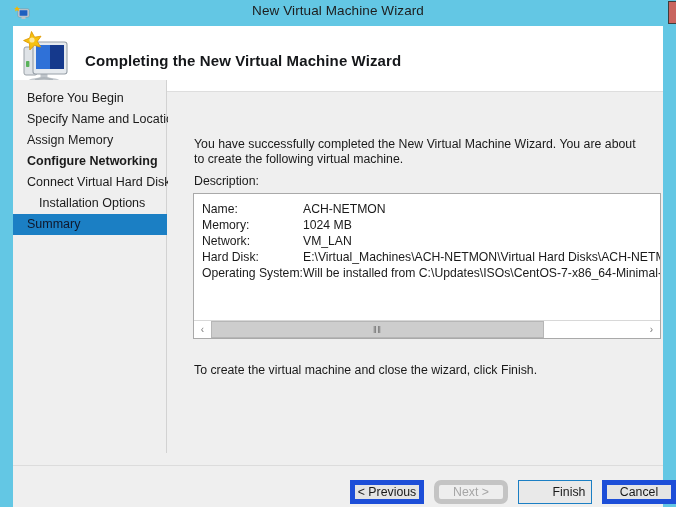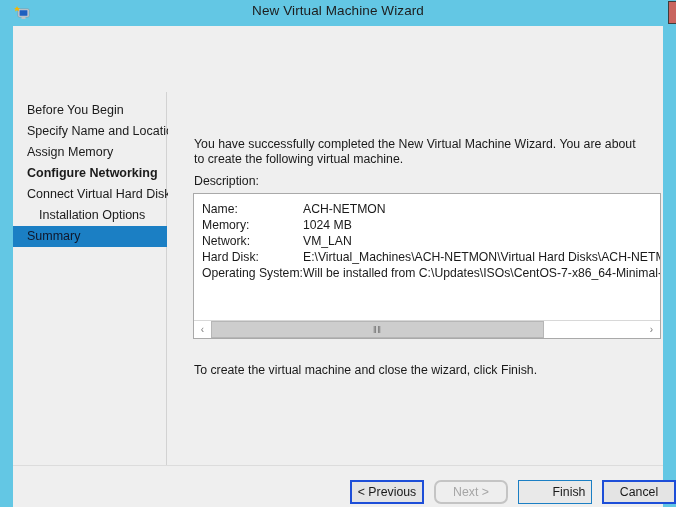--- a/index.html
+++ b/index.html
@@ -94,21 +94,21 @@
     left: 72px; top: 26px;
     font-size: 15px;
     font-weight: bold;
     color: #15171a;
     letter-spacing: 0.1px;
   }
 
   
   #sidebar {
     position: absolute;
-    left: 0; top: 66px;
+    left: 0; top: 54px;
     width: 154px;
     height: 373px;
     background: #efefef;
     border-right: 1px solid #d2d2d2;
     box-sizing: border-box;
   }
   .nav-item {
     position: absolute;
     left: 0;
     width: 154px;
@@ -249,21 +249,21 @@
     background: #efefef;
     border-top: 1px solid #dcdcdc;
     box-sizing: border-box;
   }
   .dlg-button {
     position: absolute;
     top: 14px;
     width: 74px;
     height: 24px;
     background: #e4e4e4;
-    border: 2px solid #1d4ed8;
+    border: 5px solid #1d4ed8;
     box-sizing: border-box;
     font-family: "Liberation Sans", sans-serif;
     font-size: 12.3px;
     color: #1a1a1a;
     display: flex;
     align-items: center;
     justify-content: center;
     cursor: pointer;
   }
   .dlg-button.disabled {
@@ -295,20 +295,38 @@
         <rect x="7.5" y="12" width="4" height="2" fill="#b9c1c8"></rect>
         <path d="M3 1 L4 3 L6 3 L4.5 4.4 L5.2 6.4 L3 5.2 L0.9 6.4 L1.6 4.4 L0.1 3 L2 3 Z" fill="#f2b705"></path>
       </svg>
     </span>
     <div id="title-text">New Virtual Machine Wizard</div>
     <div id="close-button">x</div>
   </div>
 
   <div id="client">
 
+    <div id="header-band">
+      <span id="wizard-icon">
+        <svg width="58" height="56" viewBox="0 0 58 56">
+          <ellipse cx="29" cy="50" rx="16" ry="3.6" fill="#c7ccd1"></ellipse>
+          <rect x="25.5" y="40" width="7" height="8" fill="#bfc5cb"></rect>
+          <path d="M20 48 Q29 44 38 48 L38 50 Q29 46.5 20 50 Z" fill="#aeb5bb"></path>
+          <rect x="9" y="16" width="13" height="28" rx="2" fill="#dfe3e7" stroke="#9aa1a8" stroke-width="1"></rect>
+          <rect x="11" y="30" width="3.4" height="6" rx="0.8" fill="#5bb35b"></rect>
+          <rect x="18" y="11" width="34" height="32" rx="2.5" fill="#e6eaee" stroke="#97a0a8" stroke-width="1.1"></rect>
+          <rect x="21" y="14" width="28" height="24" fill="#1a4fae"></rect>
+          <path d="M21 14 L35 14 L35 38 L21 38 Z" fill="#2f71d8"></path>
+          <path d="M35 14 L49 14 L49 38 L35 38 Z" fill="#15398c"></path>
+          <path d="M16.5 0.5 L19.6 6.2 L26 5.2 L22.3 10.4 L25.6 16 L19.3 14.3 L14.8 19 L14.5 12.4 L8.6 9.5 L14.7 7.1 Z" fill="#f6c10f" stroke="#e09a06" stroke-width="0.9" stroke-linejoin="round"></path>
+          <circle cx="17" cy="9" r="2.6" fill="#fde89a"></circle>
+        </svg>
+      </span>
+      <div id="header-title">Completing the New Virtual Machine Wizard</div>
+    </div>
 
     <div id="sidebar">
         <div class="nav-item" style="top: 8px;">Before You Begin</div>
         <div class="nav-item" style="top: 29px;">Specify Name and Location</div>
         <div class="nav-item" style="top: 50px;">Assign Memory</div>
         <div class="nav-item" style="top: 71px; font-weight: bold;">Configure Networking</div>
         <div class="nav-item" style="top: 92px;">Connect Virtual Hard Disk</div>
         <div class="nav-item sub" style="top: 113px;">Installation Options</div>
         <div class="nav-item selected" style="top: 134px;">Summary</div>
       </div>

